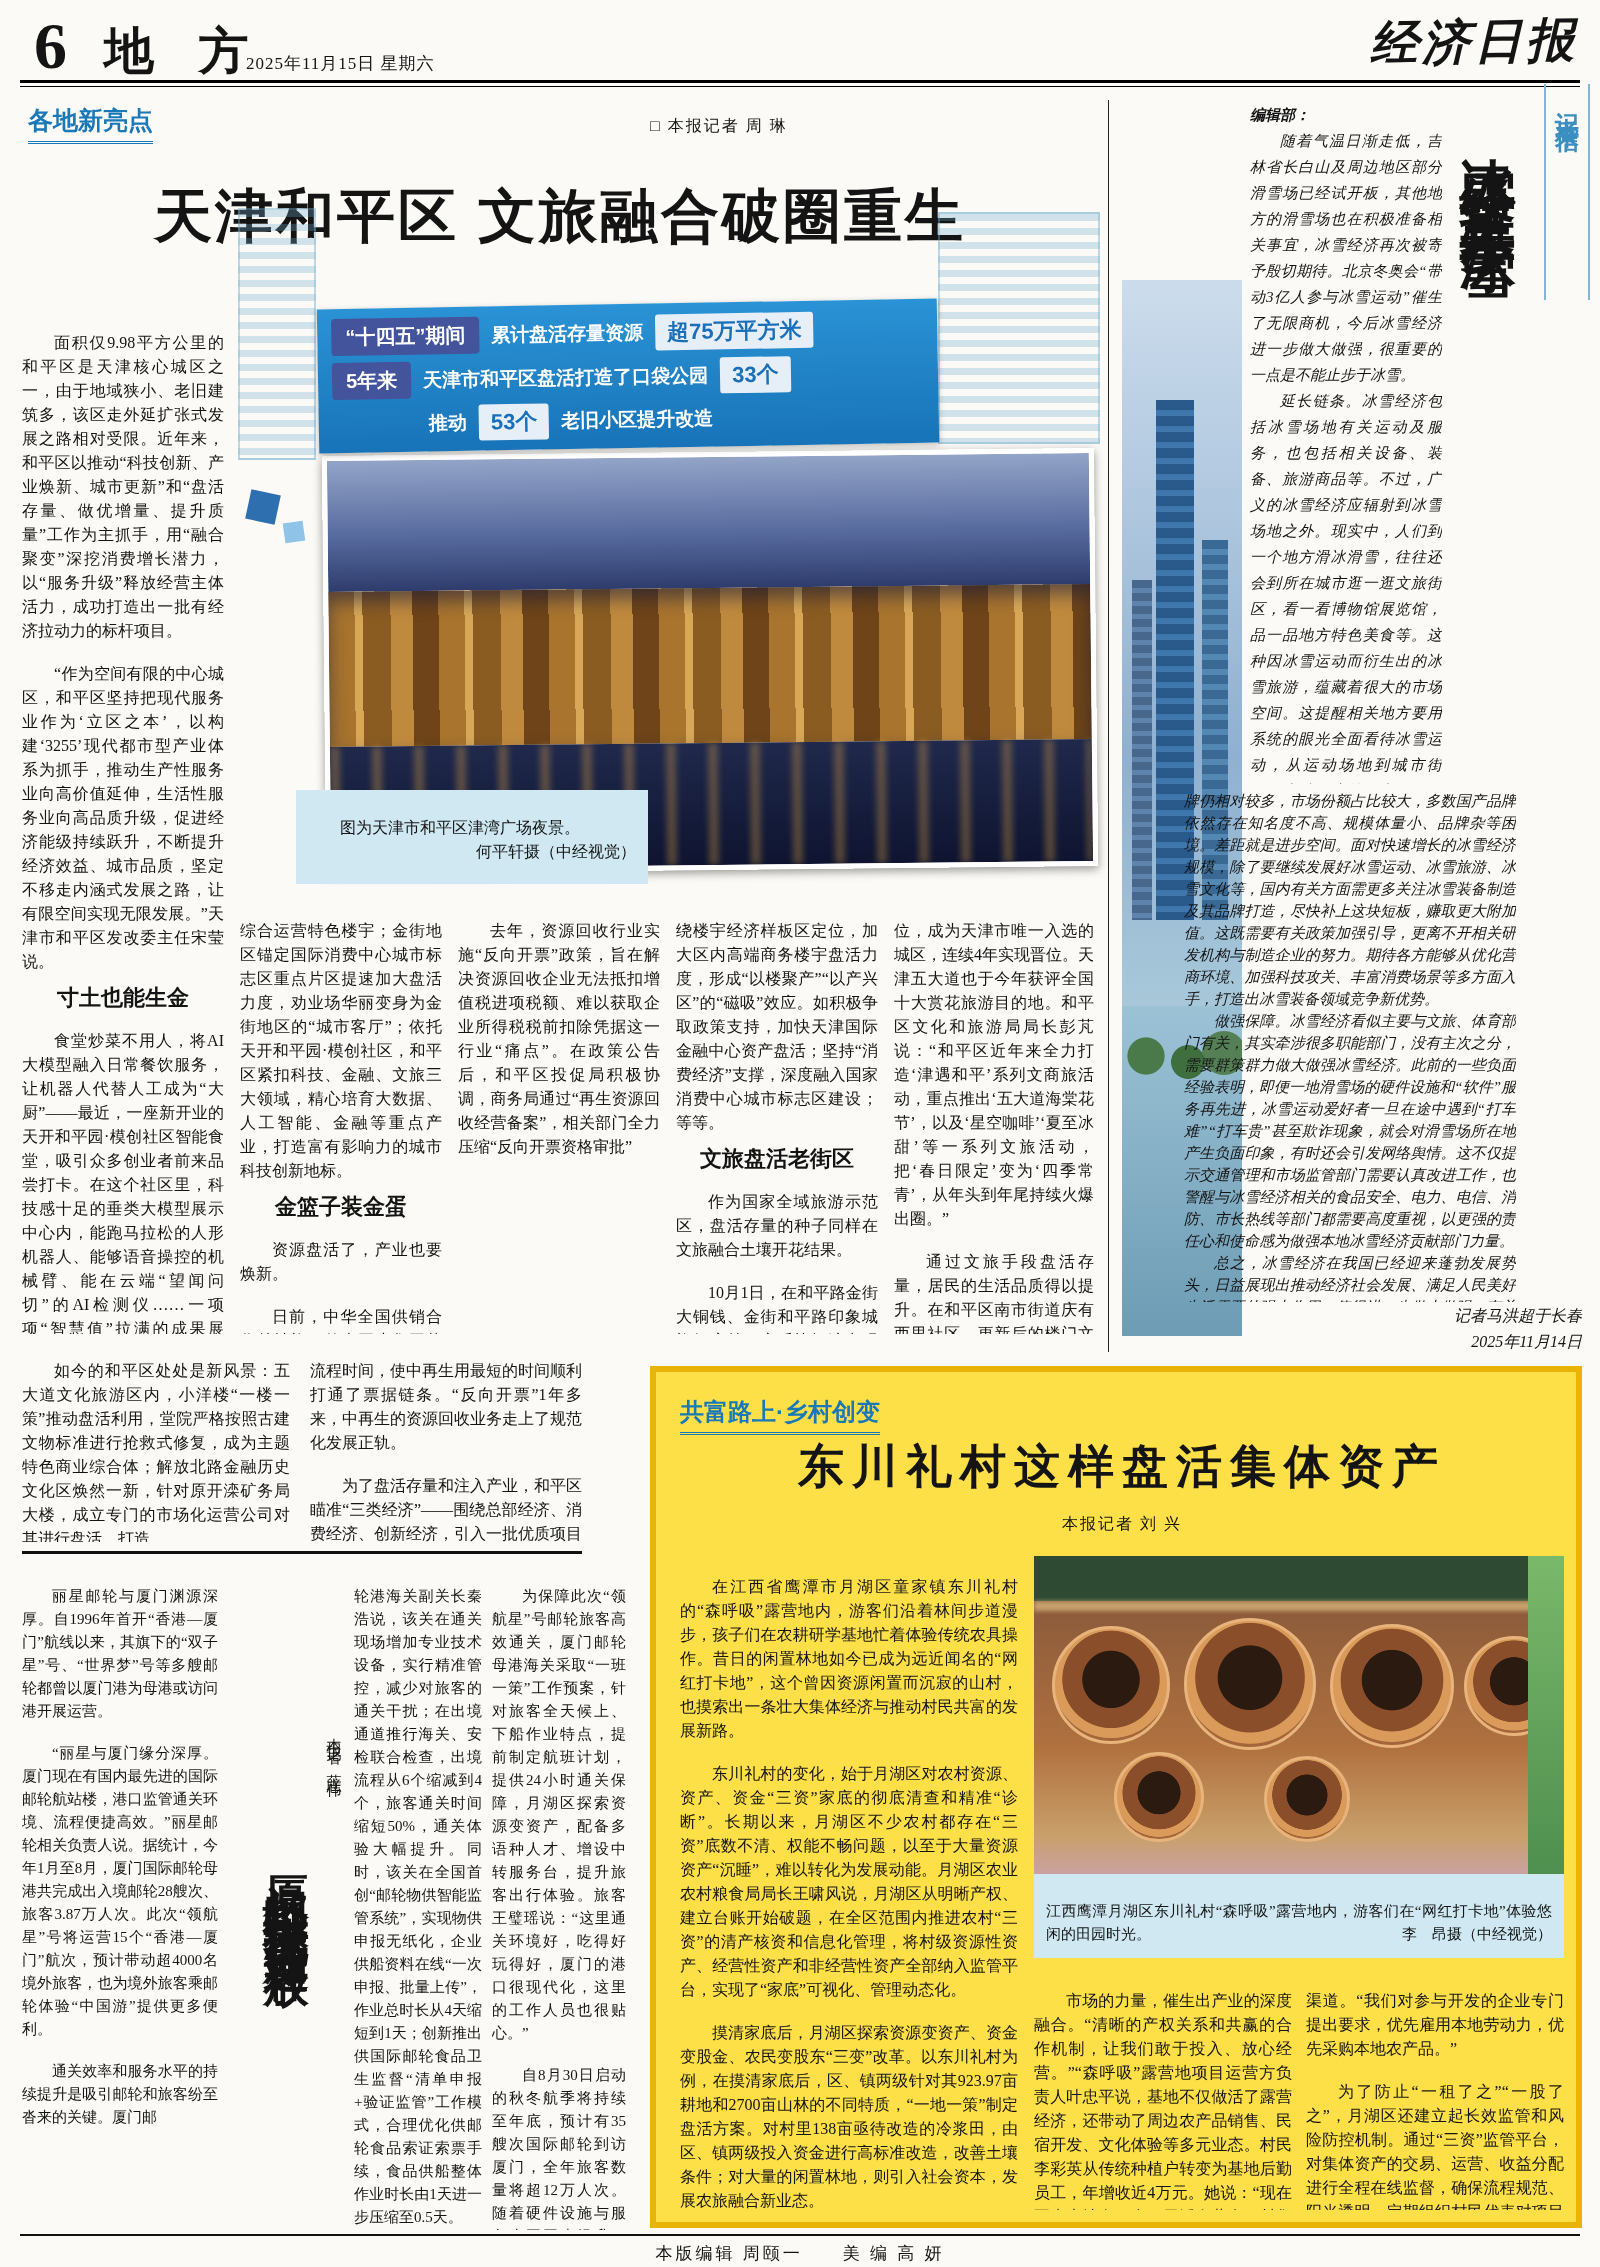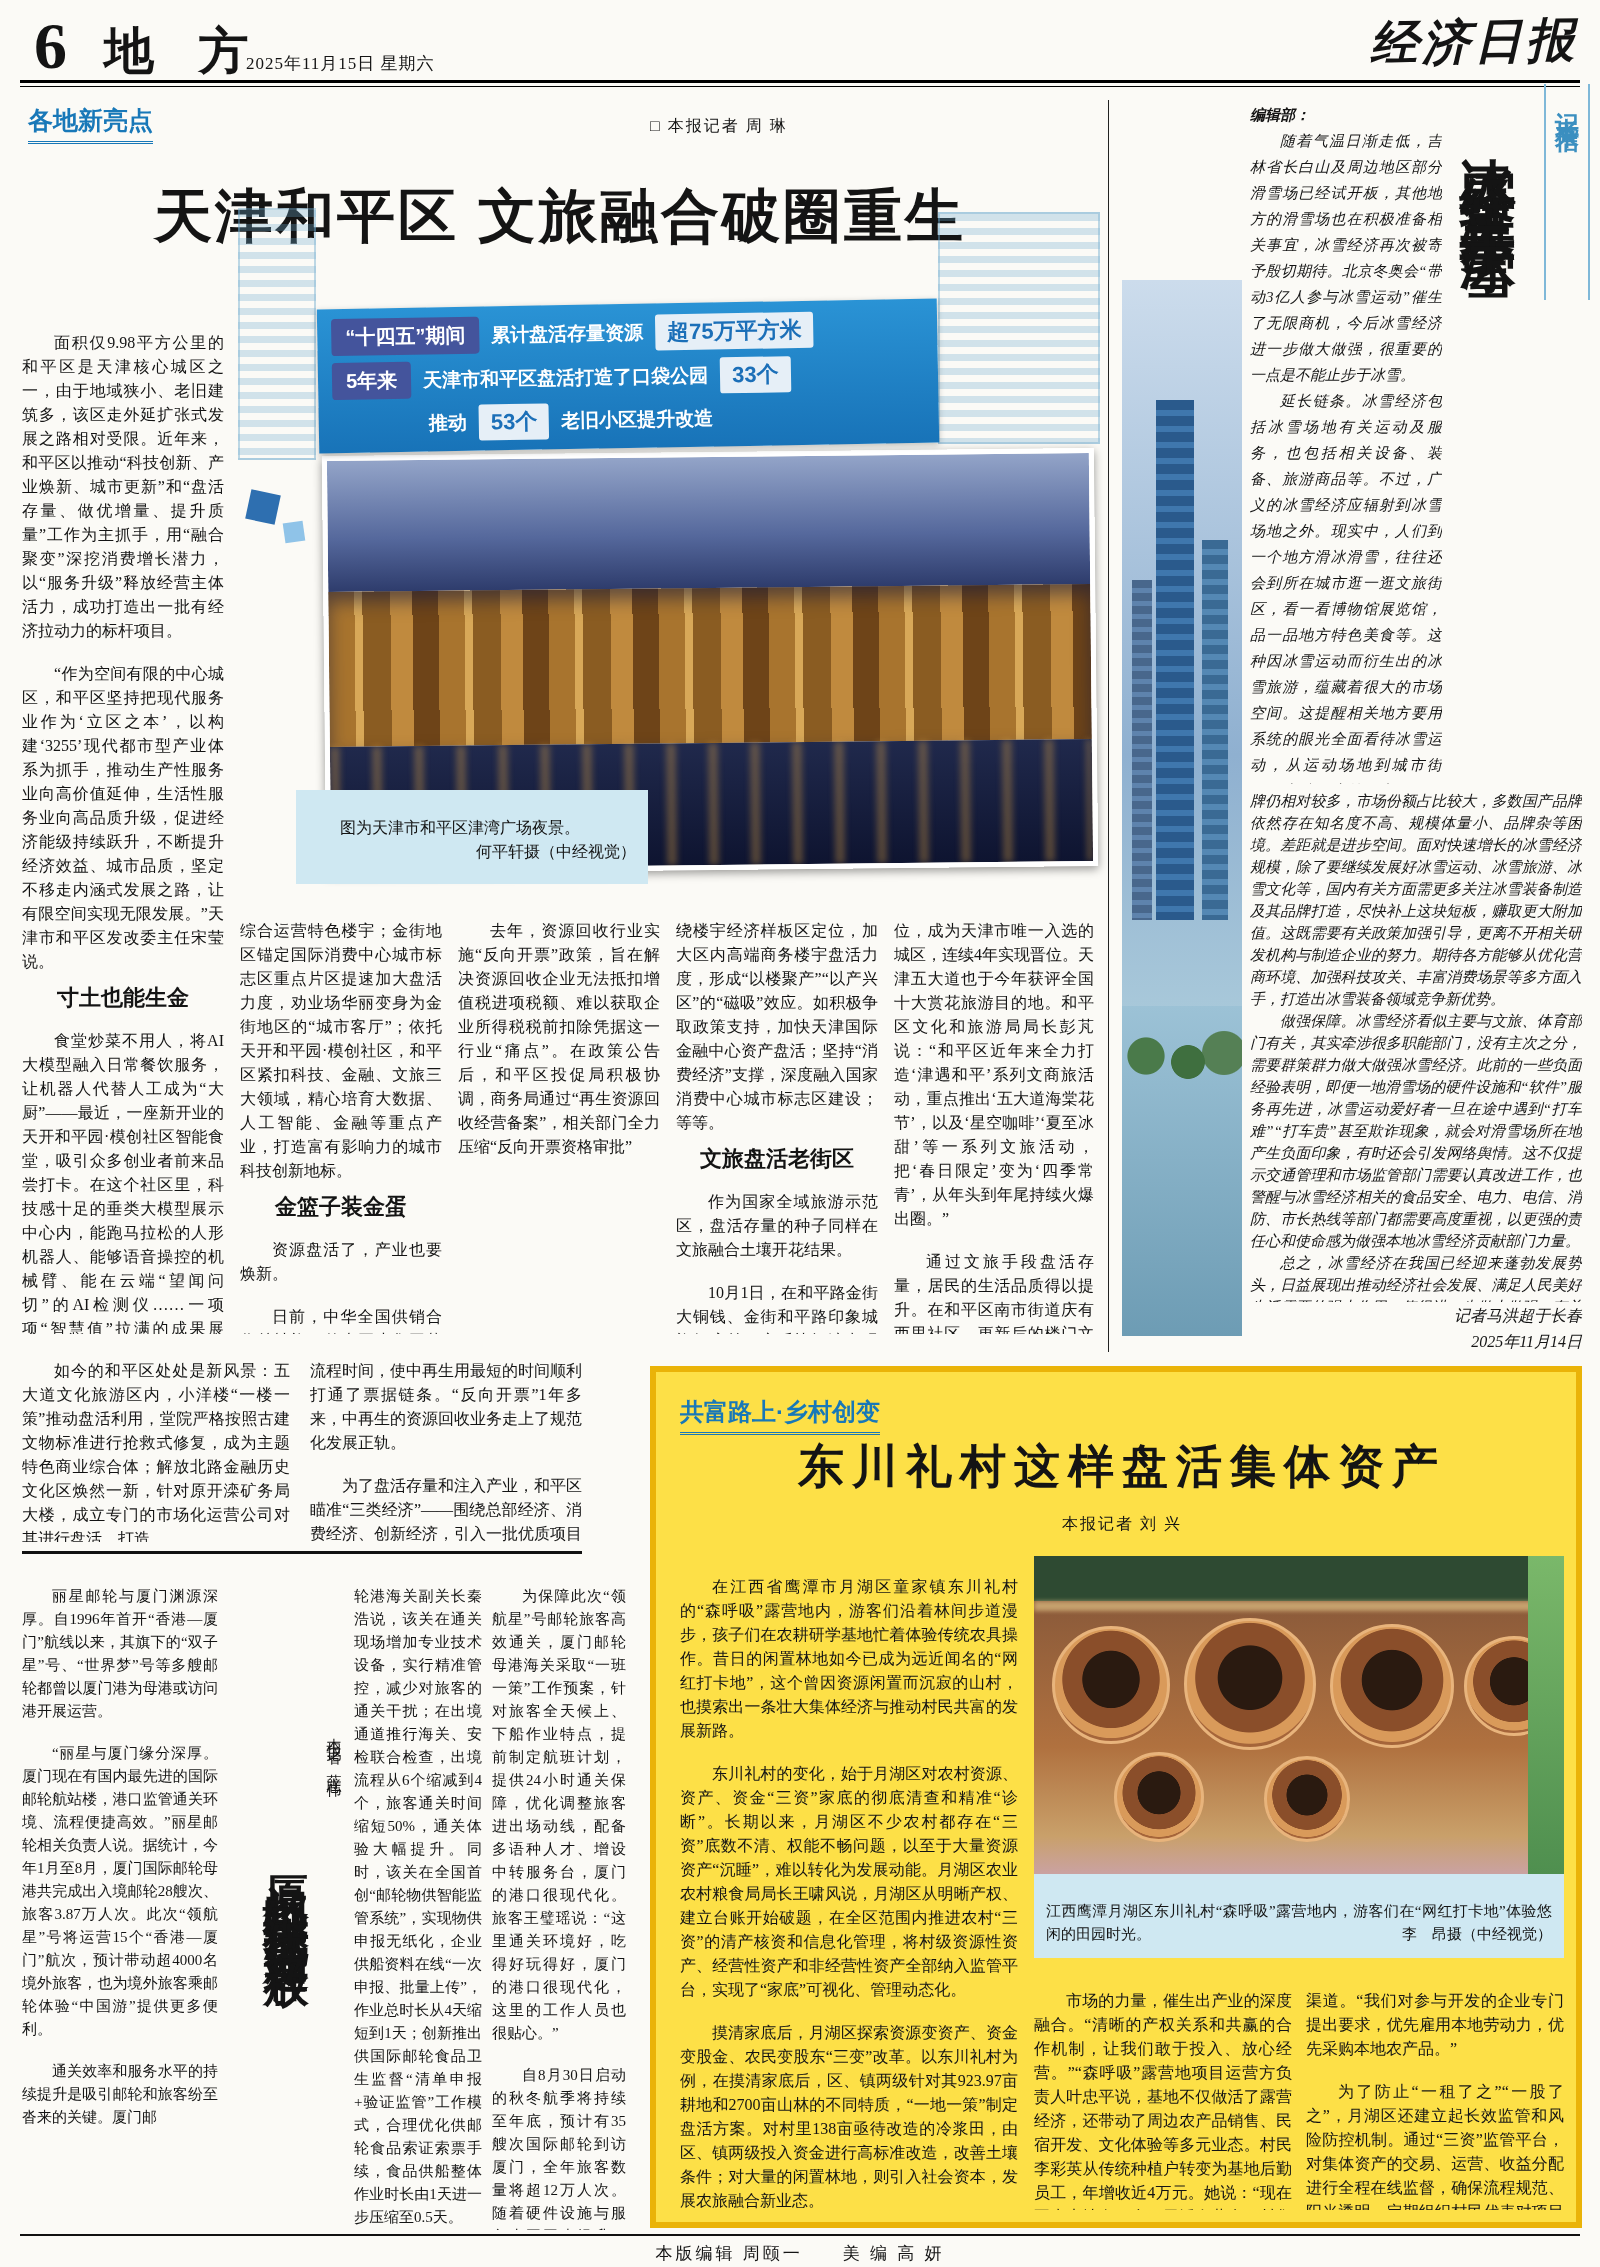--- a/index.html
+++ b/index.html
@@ -177,42 +177,42 @@
     <p>延长链条。冰雪经济包括冰雪场地有关运动及服务，也包括相关设备、装备、旅游商品等。不过，广义的冰雪经济应辐射到冰雪场地之外。现实中，人们到一个地方滑冰滑雪，往往还会到所在城市逛一逛文旅街区，看一看博物馆展览馆，品一品地方特色美食等。这种因冰雪运动而衍生出的冰雪旅游，蕴藏着很大的市场空间。这提醒相关地方要用系统的眼光全面看待冰雪运动，从运动场地到城市街区、宾馆民宿等各方面各环节，都需要以优质商品与暖心服务赢得口碑，进而更好地把冰雪经济的产业链条拉长。</p>
 
   </div>
   <div class="abs illus" style="left:1122px;top:280px;width:120px;height:1056px;">
     <div class="il-tower"></div>
     <div class="il-tower2"></div>
     <div class="il-tower3"></div>
     <div class="il-water"></div>
     <div class="il-green"></div>
   </div>
-  <div class="abs letter-wide" style="left:1250px;top:790px;width:332px;height:512px;">
+  <div class="abs letter-wide" style="left:1184px;top:790px;width:332px;height:512px;">
     <p style="text-indent:0;">牌仍相对较多，市场份额占比较大，多数国产品牌依然存在知名度不高、规模体量小、品牌杂等困境。差距就是进步空间。面对快速增长的冰雪经济规模，除了要继续发展好冰雪运动、冰雪旅游、冰雪文化等，国内有关方面需更多关注冰雪装备制造及其品牌打造，尽快补上这块短板，赚取更大附加值。这既需要有关政策加强引导，更离不开相关研发机构与制造企业的努力。期待各方能够从优化营商环境、加强科技攻关、丰富消费场景等多方面入手，打造出冰雪装备领域竞争新优势。</p>
     <p>做强保障。冰雪经济看似主要与文旅、体育部门有关，其实牵涉很多职能部门，没有主次之分，需要群策群力做大做强冰雪经济。此前的一些负面经验表明，即便一地滑雪场的硬件设施和“软件”服务再先进，冰雪运动爱好者一旦在途中遇到“打车难”“打车贵”甚至欺诈现象，就会对滑雪场所在地产生负面印象，有时还会引发网络舆情。这不仅提示交通管理和市场监管部门需要认真改进工作，也警醒与冰雪经济相关的食品安全、电力、电信、消防、市长热线等部门都需要高度重视，以更强的责任心和使命感为做强本地冰雪经济贡献部门力量。</p>
     <p>总之，冰雪经济在我国已经迎来蓬勃发展势头，日益展现出推动经济社会发展、满足人民美好生活需要的强大作用，值得进一步做大做强。有关地区和部门应提高思想认识，“跳出冰雪看冰雪”，切实为冰雪经济发展壮大保驾护航；有关企业应在加强硬件设施更新完善的同时，进一步提升服务水平，补齐相应短板，更好激发冰雪经济市场活力和发展空间。</p>
   </div>
   <div class="abs sign" style="left:1250px;top:1306px;width:332px;">记者马洪超于长春</div>
   <div class="abs sign" style="left:1250px;top:1332px;width:332px;">2025年11月14日</div>
 
   <div class="abs hrule" style="left:22px;top:1551px;width:560px;height:3px;"></div>
 
   <div class="abs bt" style="left:22px;top:1566px;width:196px;height:664px;font-size:15px;line-height:23px;">
     <p>丽星邮轮与厦门渊源深厚。自1996年首开“香港—厦门”航线以来，其旗下的“双子星”号、“世界梦”号等多艘邮轮都曾以厦门港为母港或访问港开展运营。</p>
     <p>“丽星与厦门缘分深厚。厦门现在有国内最先进的国际邮轮航站楼，港口监管通关环境、流程便捷高效。”丽星邮轮相关负责人说。据统计，今年1月至8月，厦门国际邮轮母港共完成出入境邮轮28艘次、旅客3.87万人次。此次“领航星”号将运营15个“香港—厦门”航次，预计带动超4000名境外旅客，也为境外旅客乘邮轮体验“中国游”提供更多便利。</p>
     <p>通关效率和服务水平的持续提升是吸引邮轮和旅客纷至沓来的关键。厦门邮</p>
   </div>
   <div class="abs v-head xm-headline" style="left:222px;top:1566px;width:96px;height:640px;">厦门邮轮母港优势加速释放</div>
   <div class="abs v-byline" style="left:324px;top:1726px;height:220px;">本报记者 薛志伟</div>
   <div class="abs bt" style="left:354px;top:1566px;width:128px;height:664px;font-size:15px;line-height:23px;">
     <p style="text-indent:0;">轮港海关副关长秦浩说，该关在通关现场增加专业技术设备，实行精准管控，减少对旅客的通关干扰；在出境通道推行海关、安检联合检查，出境流程从6个缩减到4个，旅客通关时间缩短50%，通关体验大幅提升。同时，该关在全国首创“邮轮物供智能监管系统”，实现物供申报无纸化，企业供船资料在线“一次申报、批量上传”，作业总时长从4天缩短到1天；创新推出供国际邮轮食品卫生监督“清单申报+验证监管”工作模式，合理优化供邮轮食品索证索票手续，食品供船整体作业时长由1天进一步压缩至0.5天。</p>
   </div>
   <div class="abs bt" style="left:492px;top:1566px;width:134px;height:664px;font-size:15px;line-height:23px;">
-    <p>为保障此次“领航星”号邮轮旅客高效通关，厦门邮轮母港海关采取“一班一策”工作预案，针对旅客全天候上、下船作业特点，提前制定航班计划，提供24小时通关保障，优化调整旅客进出场动线，配备多语种人才、增设中转服务台，厦门的港口很现代化。旅客王璧瑶说：“这里通关环境好，吃得好玩得好，厦门的港口很现代化，这里的工作人员也很贴心。”</p>
+    <p>为保障此次“领航星”号邮轮旅客高效通关，厦门邮轮母港海关采取“一班一策”工作预案，针对旅客全天候上、下船作业特点，提前制定航班计划，提供24小时通关保障，月湖区探索资源变资产，配备多语种人才、增设中转服务台，提升旅客出行体验。旅客王璧瑶说：“这里通关环境好，吃得好玩得好，厦门的港口很现代化，这里的工作人员也很贴心。”</p>
     <p>自8月30日启动的秋冬航季将持续至年底，预计有35艘次国际邮轮到访厦门，全年旅客数量将超12万人次。随着硬件设施与服务水平同步提升，厦门邮轮母港的集聚与辐射效应正加速释放，为产业发展注入强劲动力。</p>
   </div>
 
   <div class="abs box" style="left:650px;top:1366px;width:932px;height:862px;">
     <div class="abs box-kicker" style="left:24px;top:24px;">共富路上·乡村创变</div>
     <div class="abs box-headline" style="left:0;top:64px;width:932px;">东川礼村这样盘活集体资产</div>
     <div class="abs box-byline" style="left:0;top:142px;width:932px;">本报记者 刘 兴</div>
     <div class="abs bt" style="left:24px;top:184px;width:338px;height:654px;">
       <p>在江西省鹰潭市月湖区童家镇东川礼村的“森呼吸”露营地内，游客们沿着林间步道漫步，孩子们在农耕研学基地忙着体验传统农具操作。昔日的闲置林地如今已成为远近闻名的“网红打卡地”，这个曾因资源闲置而沉寂的山村，也摸索出一条壮大集体经济与推动村民共富的发展新路。</p>
       <p>东川礼村的变化，始于月湖区对农村资源、资产、资金“三资”家底的彻底清查和精准“诊断”。长期以来，月湖区不少农村都存在“三资”底数不清、权能不畅问题，以至于大量资源资产“沉睡”，难以转化为发展动能。月湖区农业农村粮食局局长王啸风说，月湖区从明晰产权、建立台账开始破题，在全区范围内推进农村“三资”的清产核资和信息化管理，将村级资源性资产、经营性资产和非经营性资产全部纳入监管平台，实现了“家底”可视化、管理动态化。</p>

